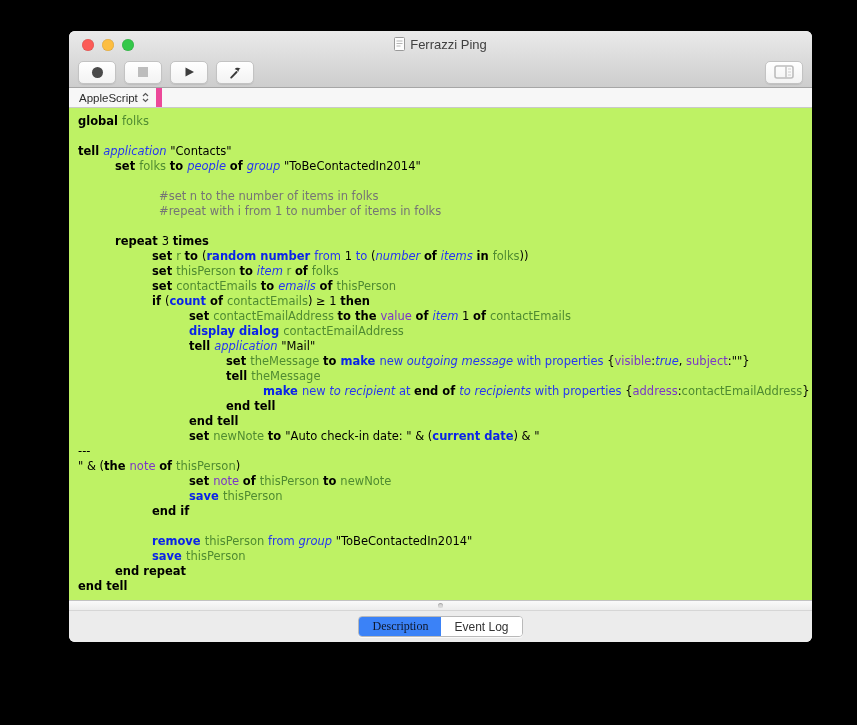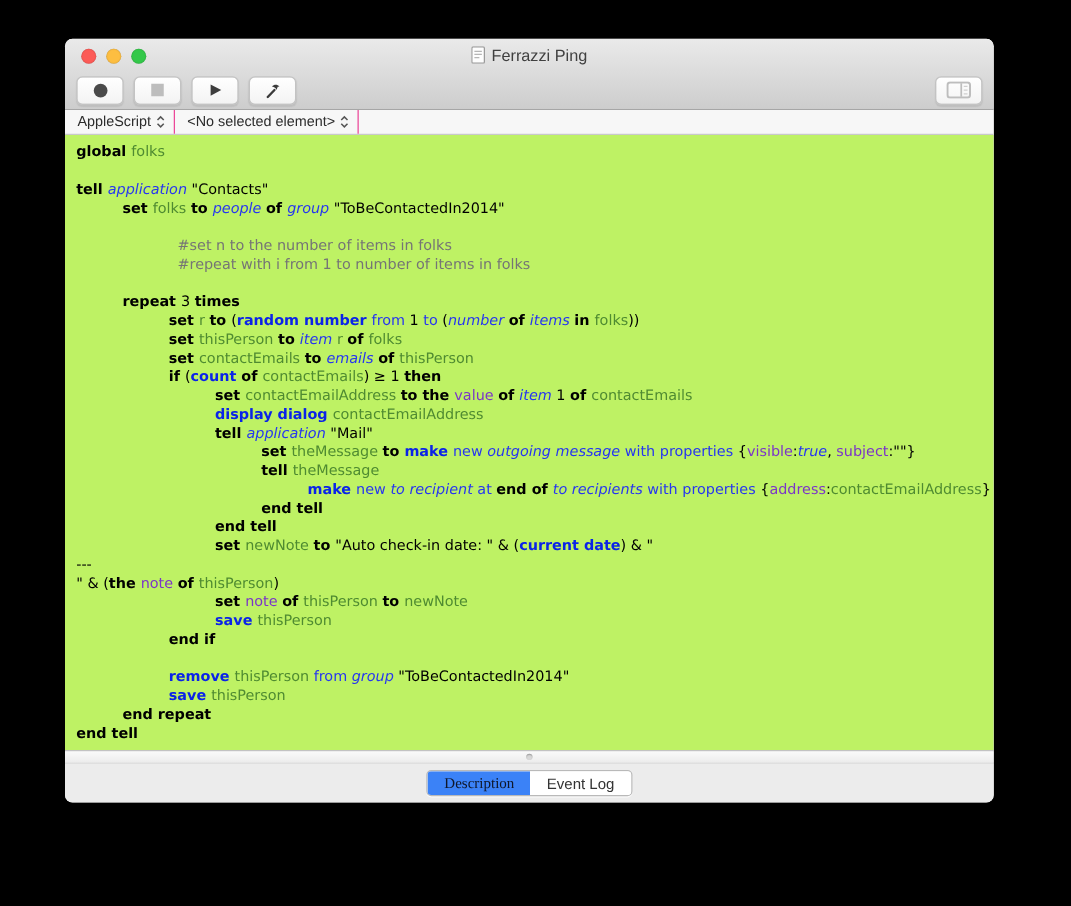--- a/index.html
+++ b/index.html
@@ -1,18 +1,18 @@
 <!DOCTYPE html>
 <html style="--c-kw: #000000; --c-cmd: #0a23e8; --c-cls: #2636f0; --c-pm: #2636f0; --c-prop: #7b35c8; --c-var: #4f8b31; --c-pl: #000000; --c-cm: #757575; --accent: #3b82f7; --tl-red: #fc5b57; --tl-yellow: #fdbe41; --tl-green: #34c84a;"><head>
 <meta charset="utf-8">
 <style>
   html,body{margin:0;padding:0;}
   body{width:857px;height:725px;background:#000;font-family:"Liberation Sans",sans-serif;-webkit-font-smoothing:antialiased;}
   .stage{position:relative;width:857px;height:725px;background:#000;overflow:hidden;}
-  .window{position:absolute;left:52px;top:31px;width:743px;height:611px;border-radius:6px;overflow:hidden;
+  .window{position:absolute;left:69px;top:31px;width:743px;height:611px;border-radius:6px;overflow:hidden;
           background:#fff;box-shadow:0 18px 40px rgba(0,0,0,.75),0 0 0 1px rgba(0,0,0,.35);display:flex;flex-direction:column;}
   
   .chrome{background:linear-gradient(#eaeaea,#cdcdcd);border-bottom:1px solid #a6a6a6;}
   .titlebar{position:relative;height:26px;}
   .traffic{position:absolute;left:13px;top:8px;display:flex;gap:8px;}
   .light{width:12px;height:12px;border-radius:50%;box-shadow:inset 0 0 1px rgba(0,0,0,.35);}
   .light.red{background:var(--tl-red);}
   .light.yellow{background:var(--tl-yellow);}
   .light.green{background:var(--tl-green);}
   .title-wrap{height:26px;display:flex;align-items:center;justify-content:center;gap:5px;}
@@ -20,21 +20,21 @@
   .title-text{font-size:13px;color:#404040;}
   .toolbar{height:30px;display:flex;align-items:center;padding:0 9px;gap:8px;}
   .tb-btn{width:38px;height:23px;border-radius:5px;background:linear-gradient(#ffffff,#f3f3f3);
           border:1px solid #c3c3c3;box-shadow:0 1px 0 rgba(255,255,255,.6) inset,0 1px 1px rgba(0,0,0,.08);
           display:flex;align-items:center;justify-content:center;box-sizing:border-box;}
   .tb-spacer{flex:1;}
   .rec-dot{width:11px;height:11px;border-radius:50%;background:#4a4a4a;}
   .stop-sq{width:10px;height:10px;background:#bdbdbd;}
   
   .navbar{height:19px;background:#f7f7f7;border-bottom:1px solid #c9c9c9;display:flex;align-items:stretch;font-size:11.5px;color:#2c2c2c;}
-  .nav-pop{display:flex;align-items:center;gap:4px;padding:0 7px 0 10px;border-right:1px solid #ec4899;cursor:default;}
+  .nav-pop{display:flex;align-items:center;gap:4px;padding:0 7px 0 10px;border-right:6px solid #ec4899;cursor:default;}
   
   .editor{flex:1;background:#bef264;overflow:hidden;padding:6px 4px 0 9px;
           font-family:"DejaVu Sans",sans-serif;font-size:11.5px;line-height:15px;white-space:pre;}
   .code-line{height:15px;}
   .seg-kw{color:var(--c-kw);font-weight:bold;}
   .seg-cmd{color:var(--c-cmd);font-weight:bold;}
   .seg-cls{color:var(--c-cls);font-style:italic;}
   .seg-pm{color:var(--c-pm);}
   .seg-prop{color:var(--c-prop);}
   .seg-var{color:var(--c-var);}
@@ -112,27 +112,20 @@
     </div>
 
     <div class="navbar">
       <div class="nav-pop">
         <span>AppleScript</span>
         <svg width="7" height="11" viewBox="0 0 7 11">
           <polyline points="1,4 3.5,1.5 6,4" fill="none" stroke="#555" stroke-width="1.2"></polyline>
           <polyline points="1,7 3.5,9.5 6,7" fill="none" stroke="#555" stroke-width="1.2"></polyline>
         </svg>
       </div>
-      <div class="nav-pop">
-        <span>&lt;No selected element&gt;</span>
-        <svg width="7" height="11" viewBox="0 0 7 11">
-          <polyline points="1,4 3.5,1.5 6,4" fill="none" stroke="#555" stroke-width="1.2"></polyline>
-          <polyline points="1,7 3.5,9.5 6,7" fill="none" stroke="#555" stroke-width="1.2"></polyline>
-        </svg>
-      </div>
     </div>
 
     <div class="editor"><div class="code-line" style="padding-left: 0px;"><span class="seg-kw">global </span><span class="seg-var">folks</span></div><div class="code-line" style="padding-left: 0px;">&nbsp;</div><div class="code-line" style="padding-left: 0px;"><span class="seg-kw">tell </span><span class="seg-cls">application </span><span class="seg-pl">"Contacts"</span></div><div class="code-line" style="padding-left: 37px;"><span class="seg-kw">set </span><span class="seg-var">folks </span><span class="seg-kw">to </span><span class="seg-cls">people </span><span class="seg-kw">of </span><span class="seg-cls">group </span><span class="seg-pl">"ToBeContactedIn2014"</span></div><div class="code-line" style="padding-left: 0px;">&nbsp;</div><div class="code-line" style="padding-left: 37px;"><span class="seg-cm">#set n to the number of items in folks</span></div><div class="code-line" style="padding-left: 37px;"><span class="seg-cm">#repeat with i from 1 to number of items in folks</span></div><div class="code-line" style="padding-left: 0px;">&nbsp;</div><div class="code-line" style="padding-left: 37px;"><span class="seg-kw">repeat </span><span class="seg-pl">3 </span><span class="seg-kw">times</span></div><div class="code-line" style="padding-left: 74px;"><span class="seg-kw">set </span><span class="seg-var">r </span><span class="seg-kw">to </span><span class="seg-pl">(</span><span class="seg-cmd">random number </span><span class="seg-pm">from </span><span class="seg-pl">1 </span><span class="seg-pm">to </span><span class="seg-pl">(</span><span class="seg-cls">number </span><span class="seg-kw">of </span><span class="seg-cls">items </span><span class="seg-kw">in </span><span class="seg-var">folks</span><span class="seg-pl">))</span></div><div class="code-line" style="padding-left: 74px;"><span class="seg-kw">set </span><span class="seg-var">thisPerson </span><span class="seg-kw">to </span><span class="seg-cls">item </span><span class="seg-var">r </span><span class="seg-kw">of </span><span class="seg-var">folks</span></div><div class="code-line" style="padding-left: 74px;"><span class="seg-kw">set </span><span class="seg-var">contactEmails </span><span class="seg-kw">to </span><span class="seg-cls">emails </span><span class="seg-kw">of </span><span class="seg-var">thisPerson</span></div><div class="code-line" style="padding-left: 74px;"><span class="seg-kw">if </span><span class="seg-pl">(</span><span class="seg-cmd">count </span><span class="seg-kw">of </span><span class="seg-var">contactEmails</span><span class="seg-pl">) ≥ 1 </span><span class="seg-kw">then</span></div><div class="code-line" style="padding-left: 111px;"><span class="seg-kw">set </span><span class="seg-var">contactEmailAddress </span><span class="seg-kw">to the </span><span class="seg-prop">value </span><span class="seg-kw">of </span><span class="seg-cls">item </span><span class="seg-pl">1 </span><span class="seg-kw">of </span><span class="seg-var">contactEmails</span></div><div class="code-line" style="padding-left: 111px;"><span class="seg-cmd">display dialog </span><span class="seg-var">contactEmailAddress</span></div><div class="code-line" style="padding-left: 111px;"><span class="seg-kw">tell </span><span class="seg-cls">application </span><span class="seg-pl">"Mail"</span></div><div class="code-line" style="padding-left: 148px;"><span class="seg-kw">set </span><span class="seg-var">theMessage </span><span class="seg-kw">to </span><span class="seg-cmd">make </span><span class="seg-pm">new </span><span class="seg-cls">outgoing message </span><span class="seg-pm">with properties </span><span class="seg-pl">{</span><span class="seg-prop">visible</span><span class="seg-pl">:</span><span class="seg-cls">true</span><span class="seg-pl">, </span><span class="seg-prop">subject</span><span class="seg-pl">:""}</span></div><div class="code-line" style="padding-left: 148px;"><span class="seg-kw">tell </span><span class="seg-var">theMessage</span></div><div class="code-line" style="padding-left: 185px;"><span class="seg-cmd">make </span><span class="seg-pm">new </span><span class="seg-cls">to recipient </span><span class="seg-pm">at </span><span class="seg-kw">end of </span><span class="seg-cls">to recipients </span><span class="seg-pm">with properties </span><span class="seg-pl">{</span><span class="seg-prop">address</span><span class="seg-pl">:</span><span class="seg-var">contactEmailAddress</span><span class="seg-pl">}</span></div><div class="code-line" style="padding-left: 148px;"><span class="seg-kw">end tell</span></div><div class="code-line" style="padding-left: 111px;"><span class="seg-kw">end tell</span></div><div class="code-line" style="padding-left: 111px;"><span class="seg-kw">set </span><span class="seg-var">newNote </span><span class="seg-kw">to </span><span class="seg-pl">"Auto check-in date: " &amp; (</span><span class="seg-cmd">current date</span><span class="seg-pl">) &amp; "</span></div><div class="code-line" style="padding-left: 0px;"><span class="seg-pl">---</span></div><div class="code-line" style="padding-left: 0px;"><span class="seg-pl">" &amp; (</span><span class="seg-kw">the </span><span class="seg-prop">note </span><span class="seg-kw">of </span><span class="seg-var">thisPerson</span><span class="seg-pl">)</span></div><div class="code-line" style="padding-left: 111px;"><span class="seg-kw">set </span><span class="seg-prop">note </span><span class="seg-kw">of </span><span class="seg-var">thisPerson </span><span class="seg-kw">to </span><span class="seg-var">newNote</span></div><div class="code-line" style="padding-left: 111px;"><span class="seg-cmd">save </span><span class="seg-var">thisPerson</span></div><div class="code-line" style="padding-left: 74px;"><span class="seg-kw">end if</span></div><div class="code-line" style="padding-left: 0px;">&nbsp;</div><div class="code-line" style="padding-left: 74px;"><span class="seg-cmd">remove </span><span class="seg-var">thisPerson </span><span class="seg-pm">from </span><span class="seg-cls">group </span><span class="seg-pl">"ToBeContactedIn2014"</span></div><div class="code-line" style="padding-left: 74px;"><span class="seg-cmd">save </span><span class="seg-var">thisPerson</span></div><div class="code-line" style="padding-left: 37px;"><span class="seg-kw">end repeat</span></div><div class="code-line" style="padding-left: 0px;"><span class="seg-kw">end tell</span></div></div>
 
     <div class="splitter">
       <span class="dimple"></span>
     </div>
 
     <div class="bottombar">
       <div class="segctl">

